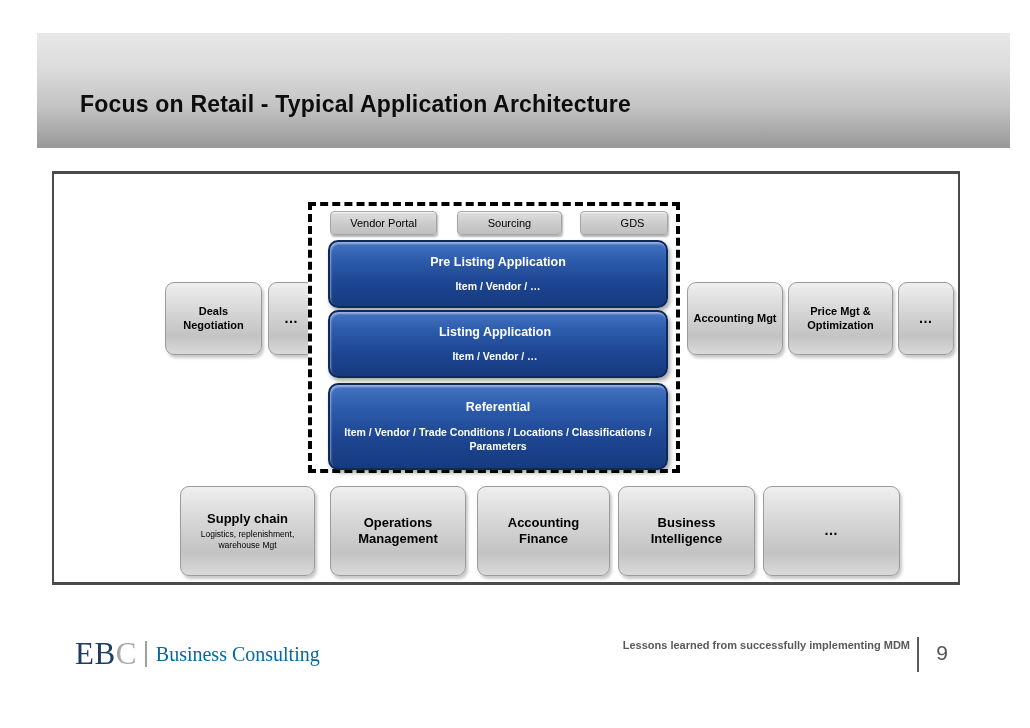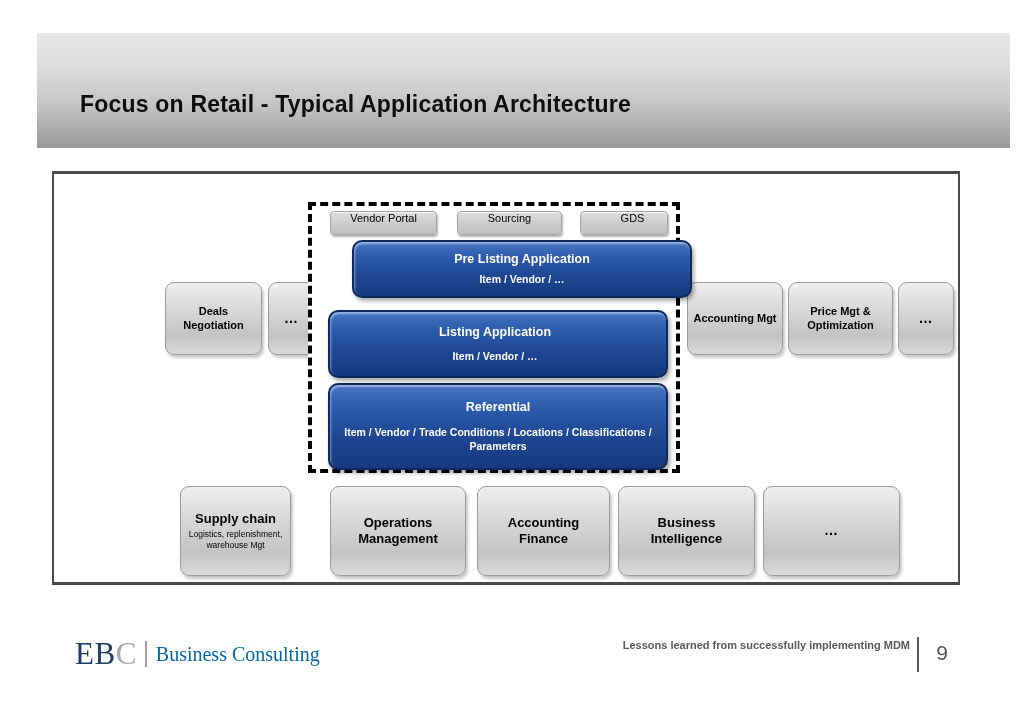--- a/index.html
+++ b/index.html
@@ -45,52 +45,52 @@
     position:absolute; left:308px; top:202px; width:372px; height:271px;
     border:4px dashed #000; background:#ffffff; z-index:2;
   }
 
   
   .tab {
     position:absolute; height:24px; z-index:3;
     background:linear-gradient(180deg,#dfdfdf 0%,#cbcbcb 55%,#bfbfbf 100%);
     border:1px solid #a5a5a5; border-radius:4px;
     box-shadow:1px 2px 2px rgba(0,0,0,0.30), inset 0 1px 0 rgba(255,255,255,0.7);
-    display:flex; justify-content:center;
+    display:flex; align-items:center; justify-content:center;
     font-size:11px; color:#000;
   }
   .tab-1 { left:330px; top:211px; width:107px; }
   .tab-2 { left:457px; top:211px; width:105px; }
   .tab-3 { left:580px; top:211px; width:88px;padding-left:17px; }
 
   
   .app-box {
     position:absolute; left:328px; width:340px; z-index:3;
     background:linear-gradient(180deg,#4674c2 0%,#2c5aab 30%,#1d4591 65%,#163a7f 100%);
     border:2px solid #0e2a5a; border-radius:10px;
     box-shadow:inset 1px 2px 2px rgba(255,255,255,0.45), 2px 3px 4px rgba(0,0,0,0.35);
     display:flex; flex-direction:column; align-items:center; justify-content:space-evenly;
     text-align:center; color:#ffffff; padding:4px 14px;
   }
-  .app-1 { top:240px; height:58px;margin-left:24px; }
+  .app-1 { top:240px; height:68px; }
   .app-2 { top:310px; height:68px;padding-left:8px; }
   .app-3 { top:383px; height:87px; }
   .app-box .app-title { font-size:12.5px; font-weight:bold; }
   .app-box .app-sub { font-size:10.5px; font-weight:bold; line-height:1.35; }
 
   
   .lb-1 { left:62px;  width:96px; }
   .lb-2 { left:165px; width:97px; }
   .lb-3 { left:268px; width:47px; }
   .rb-1 { left:687px; width:96px; }
   .rb-2 { left:788px; width:105px; }
   .rb-3 { left:898px; width:56px; }
 
   
-  .bb-1 { left:180px; width:111px; }
+  .bb-1 { left:180px; width:135px; }
   .bb-2 { left:330px; width:136px; }
   .bb-3 { left:477px; width:133px; }
   .bb-4 { left:618px; width:137px; }
   .bb-5 { left:763px; width:137px; }
 
   
   .footer-logo {
     position:absolute; left:75px; top:636px; height:36px;
     display:flex; align-items:center; font-family:"Liberation Serif", serif;
   }

